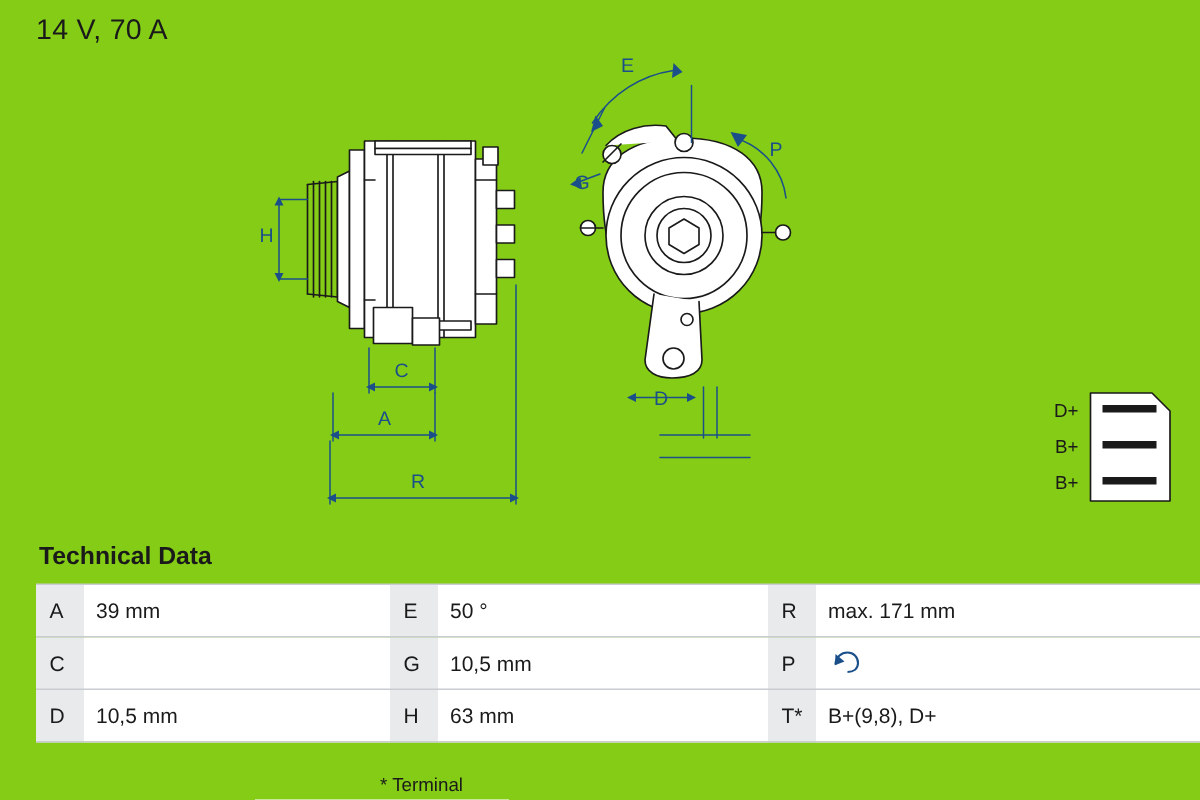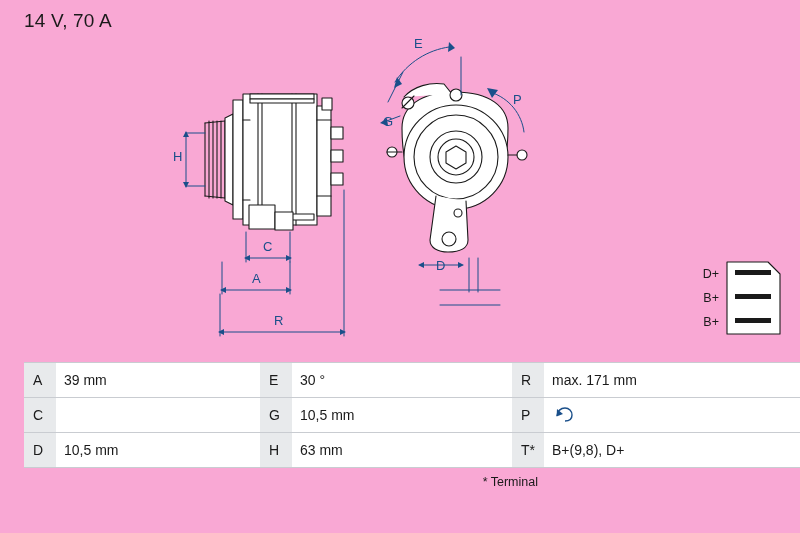--- a/index.html
+++ b/index.html
@@ -8,21 +8,21 @@
     background: #ffffff;
   }
   body {
     font-family: "Liberation Sans", sans-serif;
     color: #000000;
   }
   #page {
     position: relative;
     width: 800px;
     height: 533px;
-    background: #f9a8d4;
+    background: #84cc16;
     overflow: hidden;
   }
   .title {
     position: absolute;
     left: 24px;
     top: 10px;
     font-size: 19px;
     font-weight: normal;
     letter-spacing: 0.2px;
     color: #1a1a1a;
@@ -70,22 +70,22 @@
     padding-left: 9px;
   }
   table.tech td.val {
     background: #ffffff;
   }
   col.c-key { width: 32px; }
   col.c-val1 { width: 204px; }
   col.c-val2 { width: 220px; }
   col.c-val3 { width: 264px; }
   .footnote {
-    margin-top: 7px;
-    text-align: right;
+    margin-top: 21px;
+    text-align: center;
     font-size: 12.5px;
     color: #1a1a1a;
     padding-right: 238px;
   }
   .rot-icon {
     display: inline-block;
     vertical-align: middle;
   }
 </style>
 </head>
@@ -227,35 +227,36 @@
     </g>
 
     <g font-family="Liberation Sans, sans-serif" font-size="12.5" fill="#1a1a1a" text-anchor="end">
       <text x="719" y="278">D+</text>
       <text x="719" y="302">B+</text>
       <text x="719" y="326">B+</text>
     </g>
   </svg>
 
   <div class="tech-wrap">
+    <div class="tech-title">Technical Data</div>
     <table class="tech">
       <colgroup>
         <col class="c-key">
           <col class="c-val1">
         <col class="c-key">
           <col class="c-val2">
         <col class="c-key">
           <col class="c-val3">
       </colgroup>
       <tbody>
         <tr>
           <td class="key">A</td>
           <td class="val">39 mm</td>
           <td class="key">E</td>
-          <td class="val">30 °</td>
+          <td class="val">50 °</td>
           <td class="key">R</td>
           <td class="val">max. 171 mm</td>
         </tr>
         <tr>
           <td class="key">C</td>
           <td class="val"></td>
           <td class="key">G</td>
           <td class="val">10,5 mm</td>
           <td class="key">P</td>
           <td class="val">

